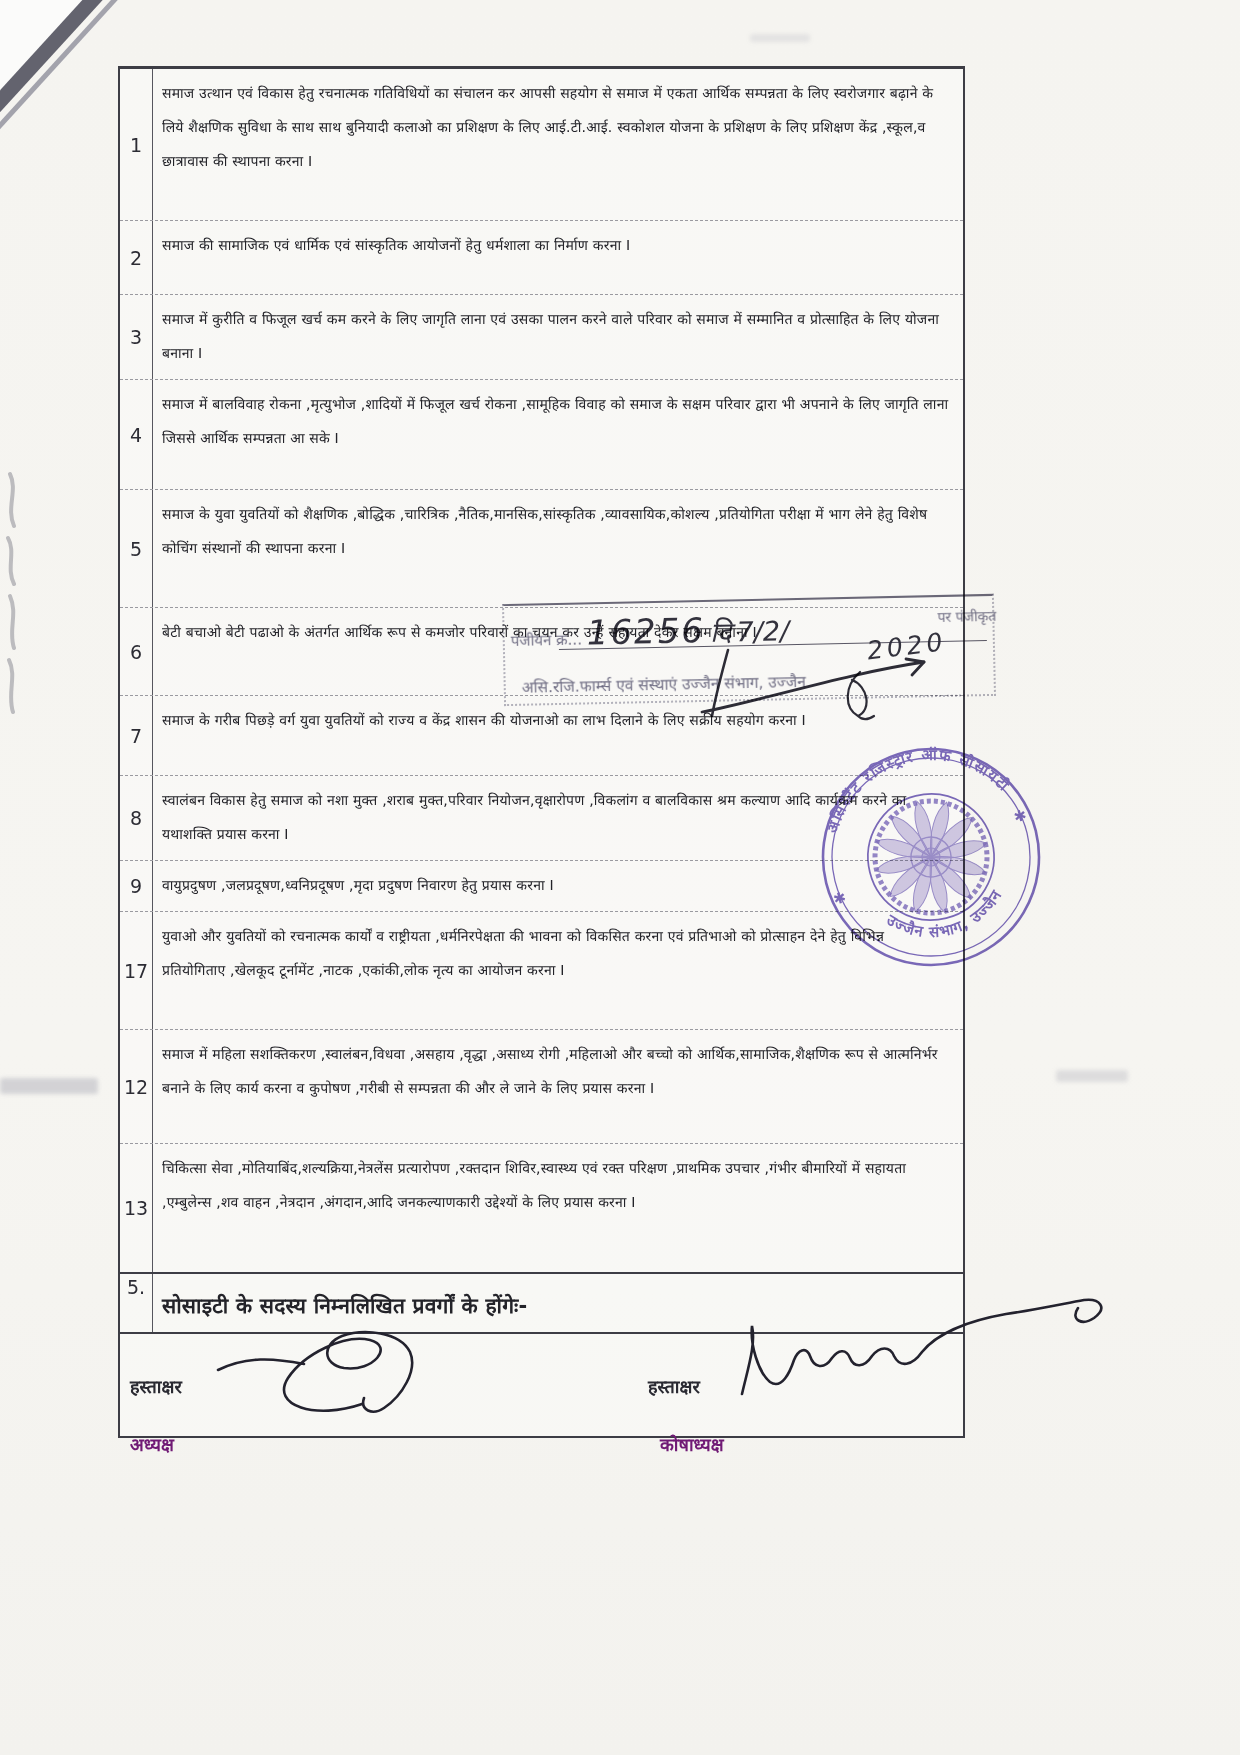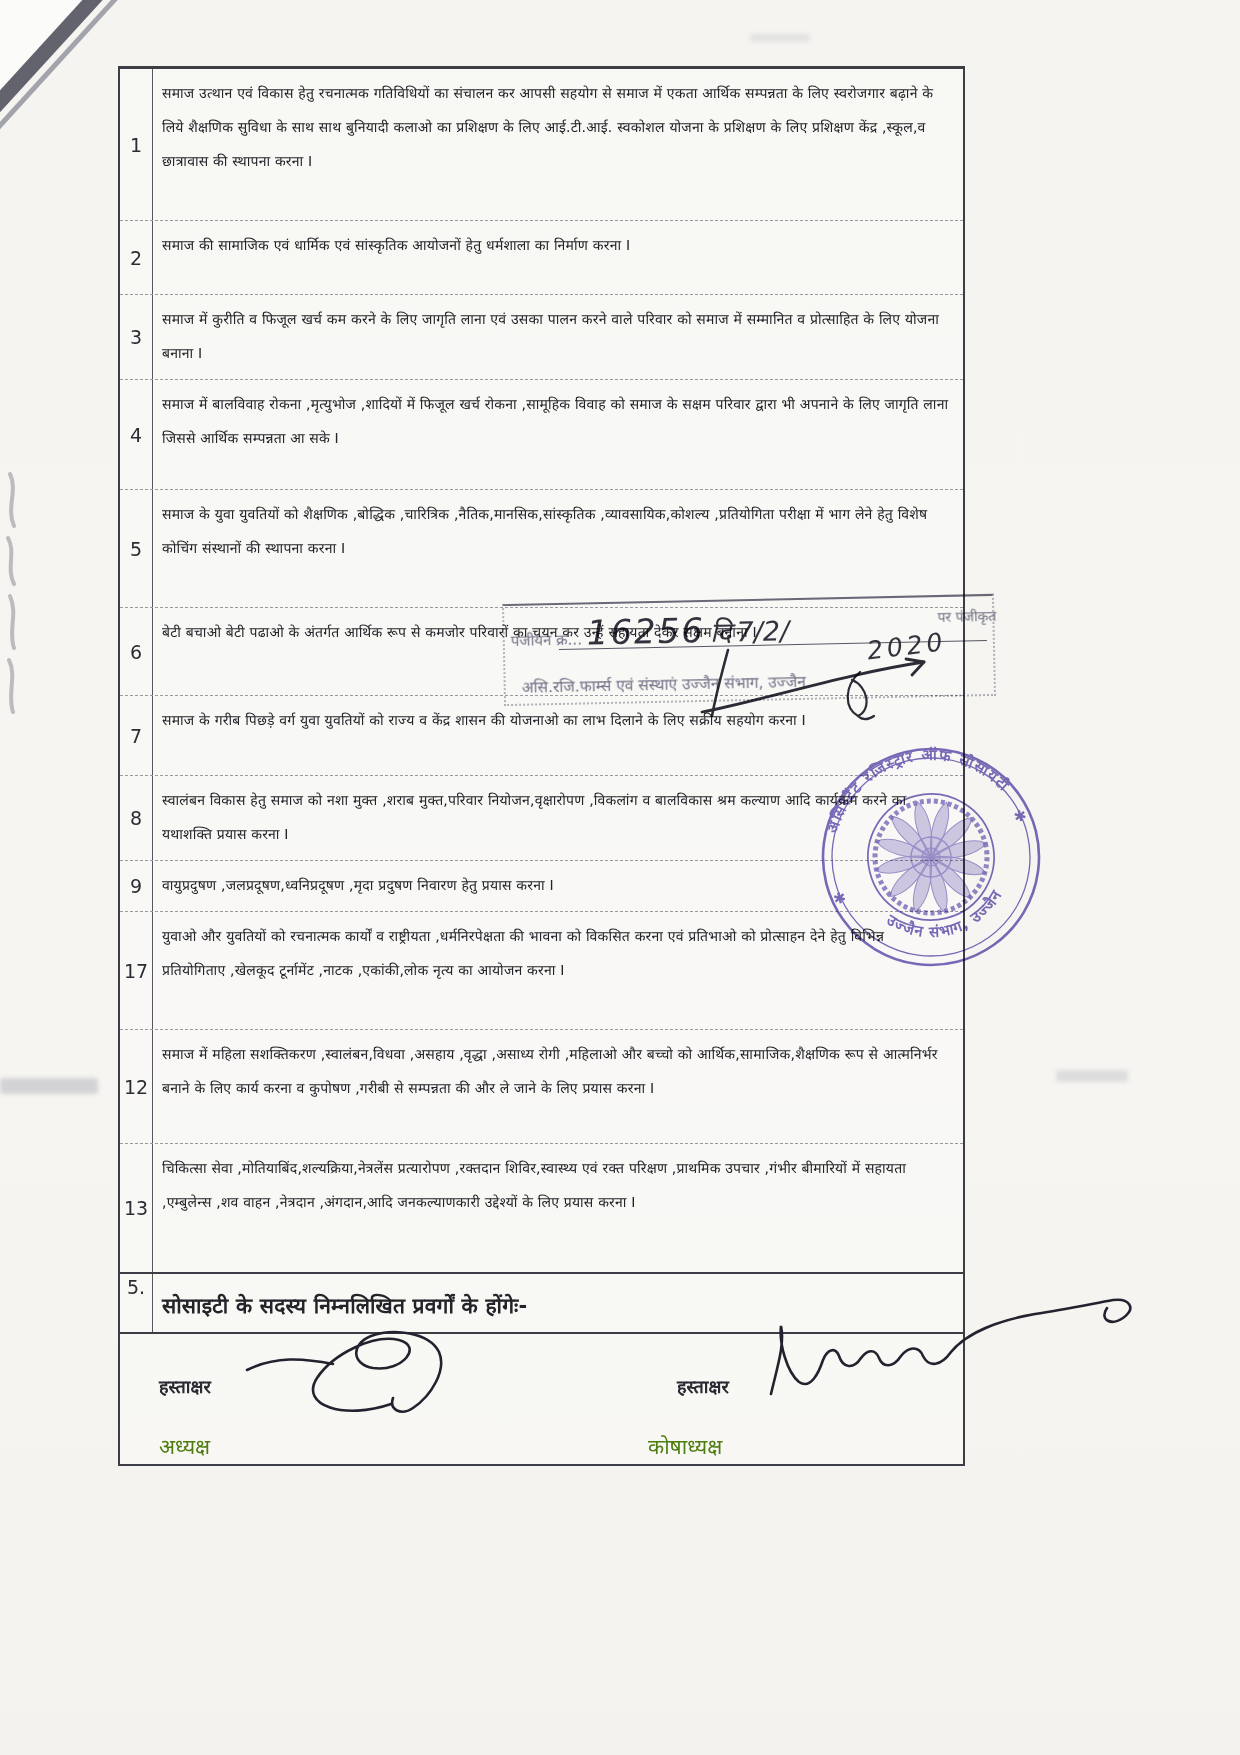--- a/index.html
+++ b/index.html
@@ -33,23 +33,23 @@
   .num-cell{
     border-right:1.5px solid #56565e;display:flex;align-items:center;justify-content:center;
     font-size:19px;color:#2c2c34;box-sizing:border-box;padding:2px;
   }
   .text-cell{
     padding:7px 14px 9px 9px;font-size:14px;line-height:34px;color:#232329;
     letter-spacing:.2px;box-sizing:border-box;
   }
   .section5-row{border-top:2px solid #3d3d45;border-bottom:2px solid #3d3d45;min-height:46px;}
   .section5-row .text-cell{font-weight:bold;font-size:21px;padding-top:8px;margin-top:7px;}
-  .sig-area{position:relative;height:130px;margin-left:29px;}
+  .sig-area{position:relative;height:102px;}
   .sig-label{position:absolute;font-size:18px;font-weight:bold;color:#2a2a32;}
-  .sig-role{position:absolute;font-size:21px;font-weight:normal;color:#4d7c0f;}
+  .sig-role{position:absolute;font-size:18px;font-weight:bold;color:#701a75;}
   .sig-svg{position:absolute;pointer-events:none;}
 
   
   .reg-stamp{
     position:absolute;left:503px;top:599px;width:492px;height:102px;
     transform:rotate(-1.2deg);
     border:2px dotted rgba(96,94,120,.45);
     border-top:2px solid rgba(60,58,80,.75);
     box-sizing:border-box;
     mix-blend-mode:multiply;
@@ -142,21 +142,21 @@
 
     <div class="row section5-row">
       <div class="num-cell" style="align-items:flex-start;">5.</div>
       <div class="text-cell">सोसाइटी के सदस्य निम्नलिखित प्रवर्गों के होंगेः-</div>
     </div>
 
     <div class="sig-area">
       <div class="sig-label" style="left:10px;top:40px;">हस्ताक्षर</div>
       <div class="sig-role" style="left:10px;top:98px;">अध्यक्ष</div>
       <div class="sig-label" style="left:528px;top:40px;">हस्ताक्षर</div>
-      <div class="sig-role" style="left:499px;top:98px;">कोषाध्यक्ष</div>
+      <div class="sig-role" style="left:540px;top:98px;">कोषाध्यक्ष</div>
 
       <svg class="sig-svg" style="left:92px;top:-22px;width:230px;height:110px;" viewBox="0 0 230 110">
         <path d="M6,58 C34,44 62,46 92,52 M150,92 C104,108 58,94 76,66 C92,42 132,22 158,28 C182,34 162,60 132,56 C110,52 110,32 130,24 C152,16 188,20 198,40 C206,58 190,84 172,96 C160,104 148,98 152,86" stroke="#23222e" stroke-width="2.6" fill="none" stroke-linecap="round"></path>
       </svg>
       <svg class="sig-svg" style="left:608px;top:-42px;width:400px;height:120px;" viewBox="0 0 400 120">
         <path d="M14,102 C20,76 28,52 24,34 C22,52 30,80 42,90 C54,98 62,80 66,68 C70,58 78,54 82,64 C86,76 96,78 104,66 C110,58 118,56 122,66 C126,76 136,76 144,64 C152,54 162,54 166,64 C172,76 184,74 194,60 C210,40 244,28 278,22 C306,18 334,12 356,8 C372,6 380,16 366,26 C354,34 342,28 350,16" stroke="#23222e" stroke-width="2.6" fill="none" stroke-linecap="round"></path>
       </svg>
     </div>
   </div>
 

